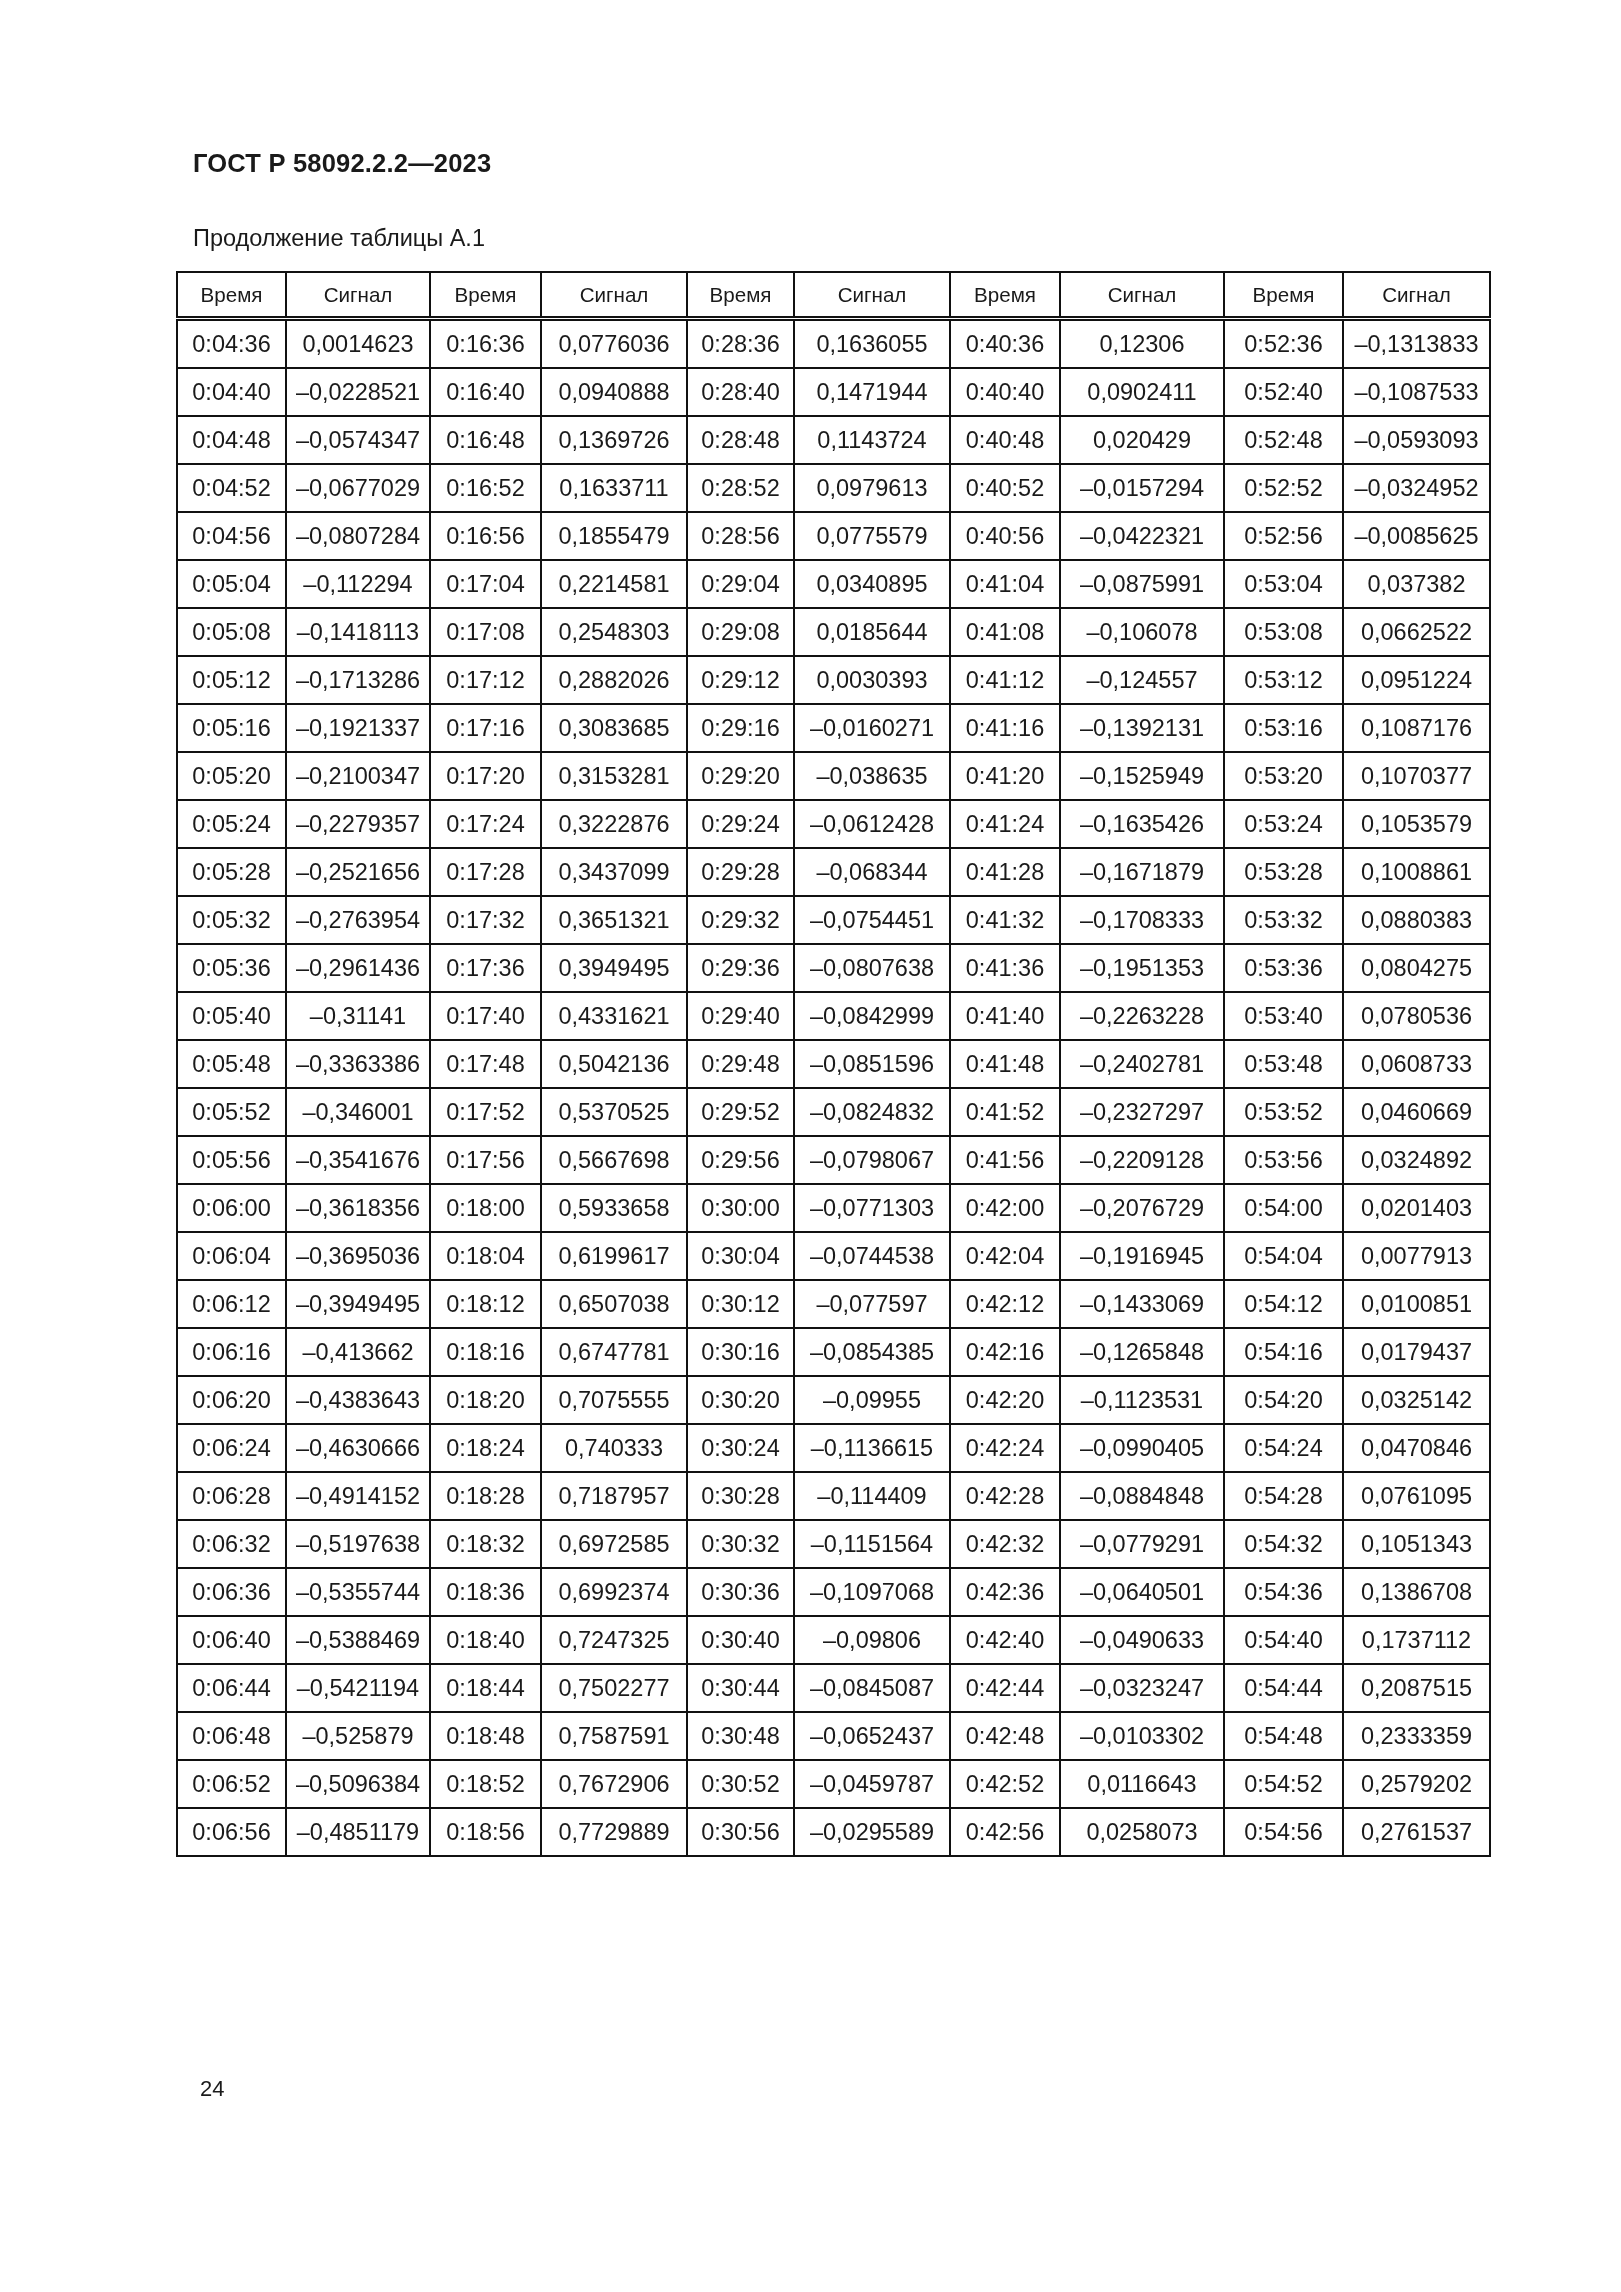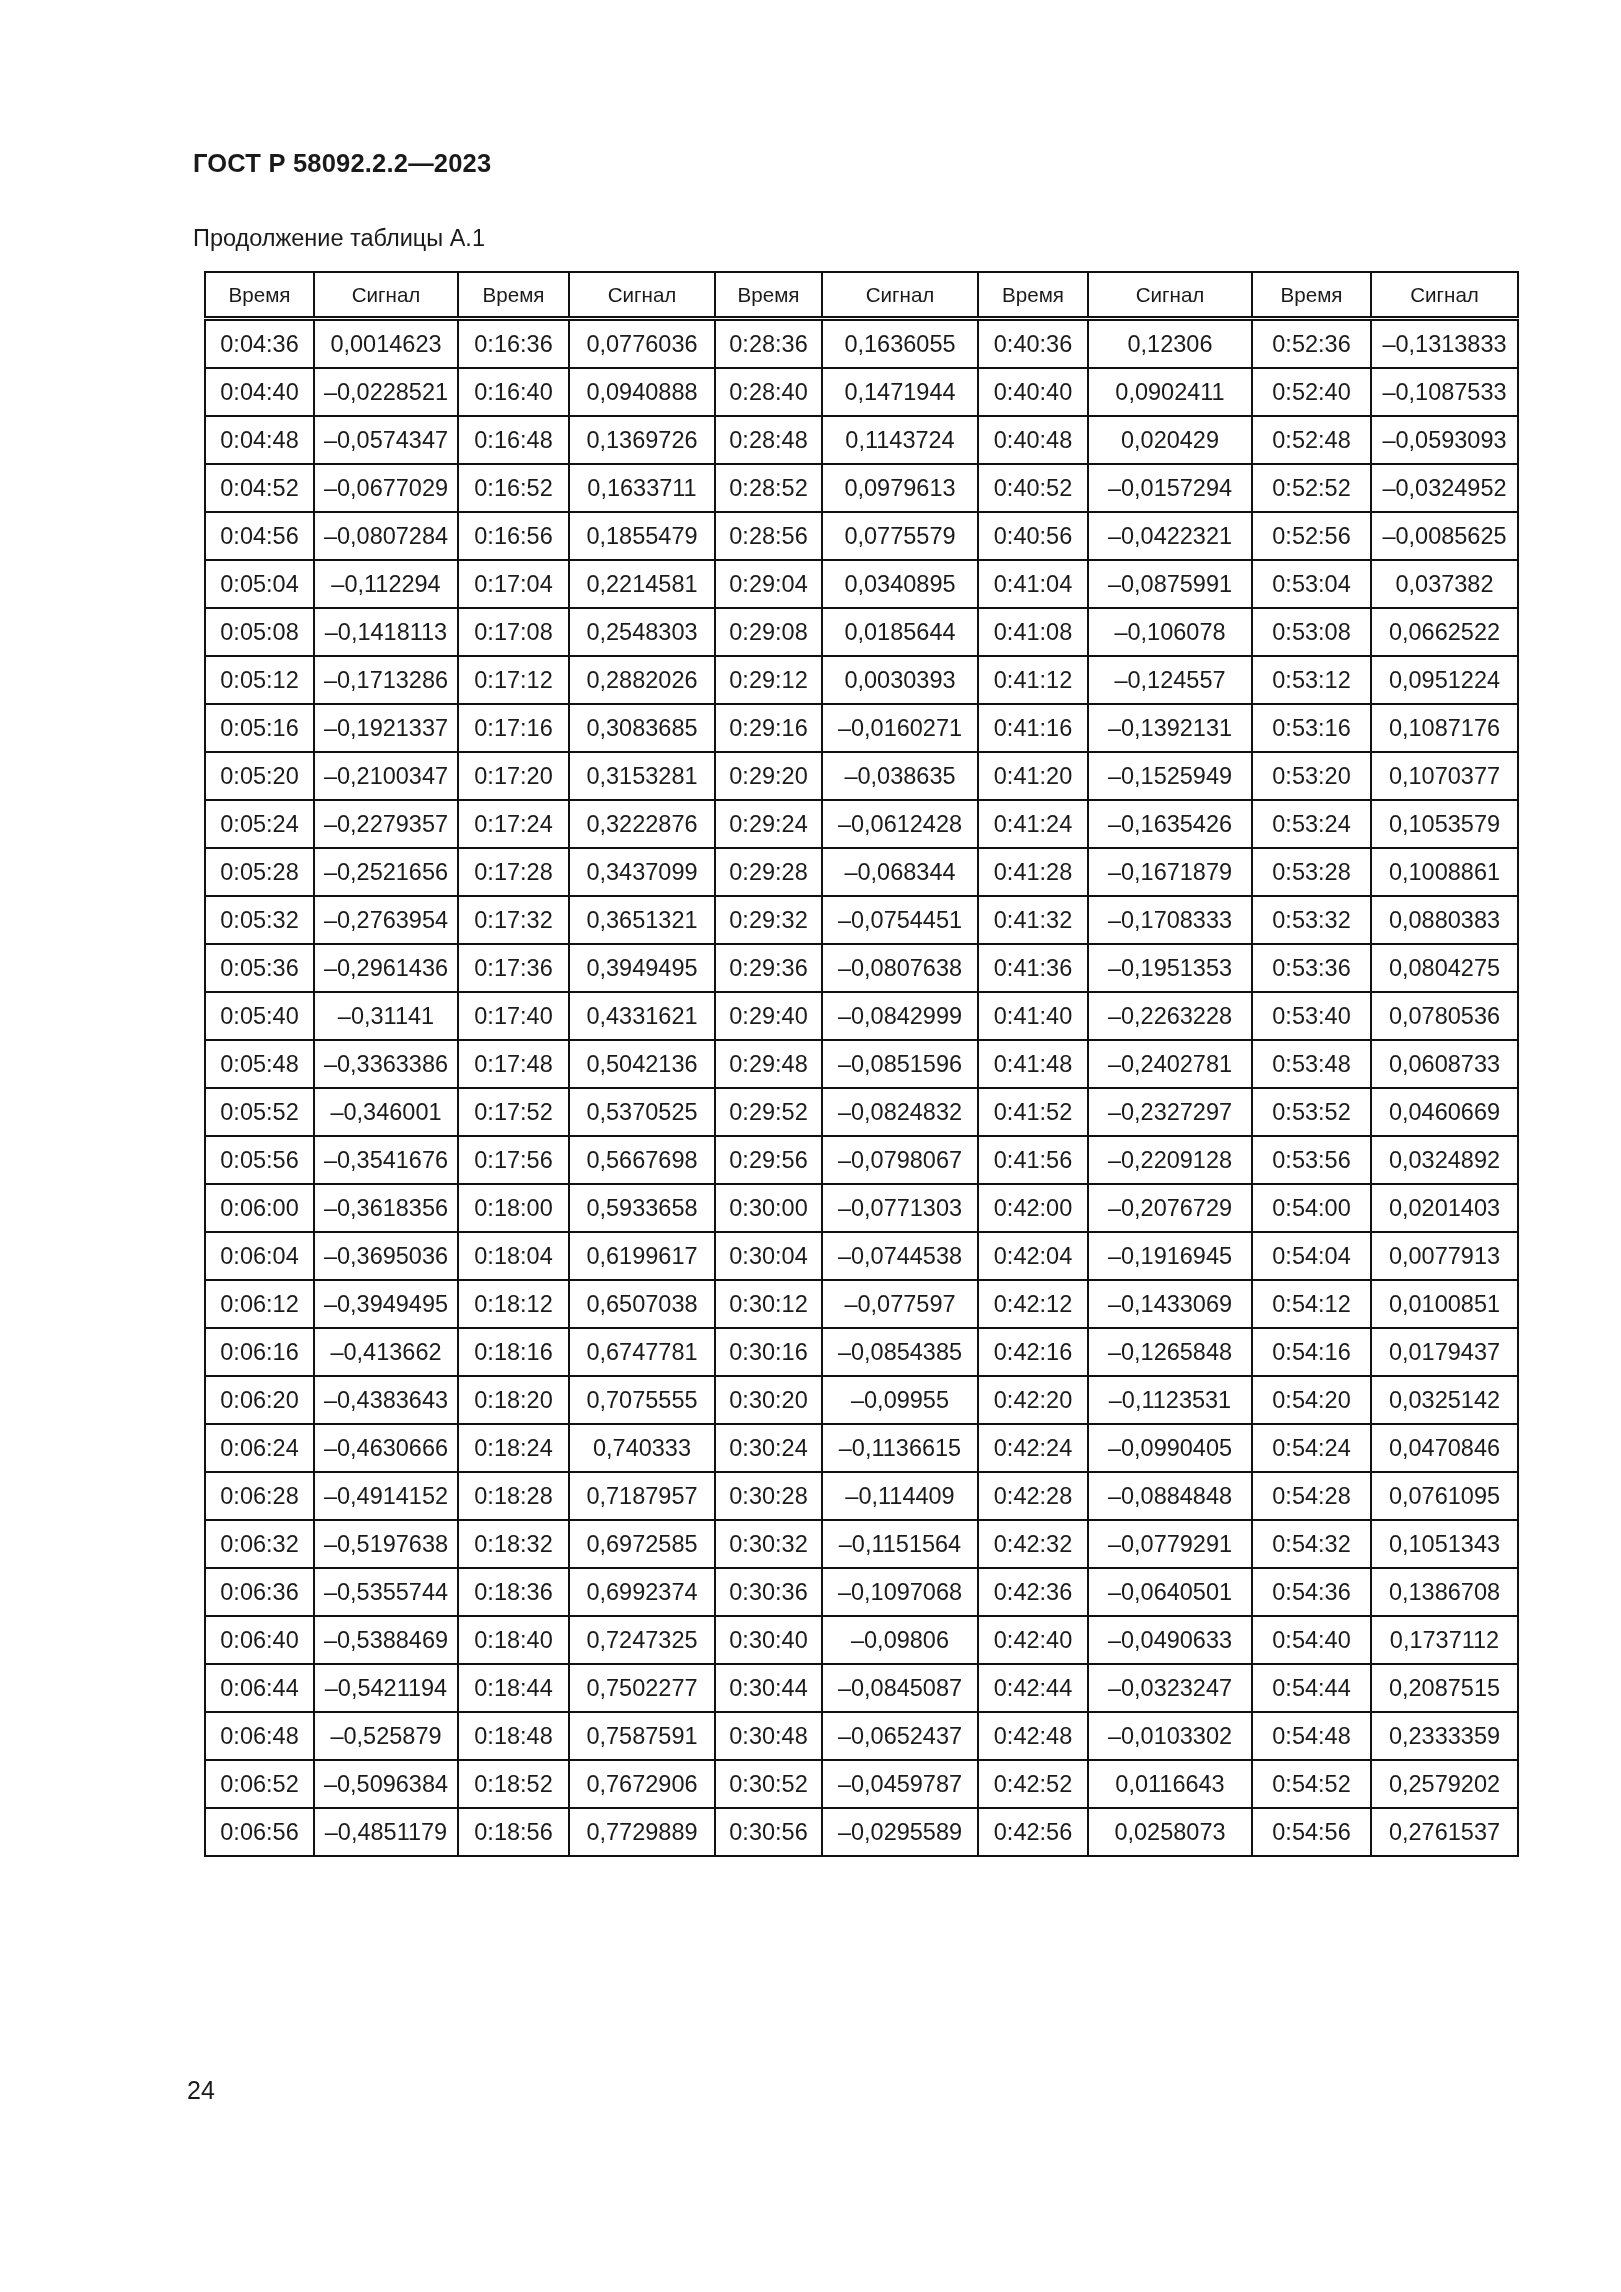--- a/index.html
+++ b/index.html
@@ -1,23 +1,23 @@
 <!DOCTYPE html>
 <html><head>
 <meta charset="utf-8">
 <style>
   html, body { margin: 0; padding: 0; background: #ffffff; }
   body { width: 1621px; height: 2293px; position: relative; font-family: "Liberation Sans", sans-serif; color: #1a1a1a; }
   .doc-header { position: absolute; left: 193px; top: 149px; font-size: 25.5px; font-weight: bold; letter-spacing: 0.2px; text-align: center; }
   .caption { position: absolute; left: 193px; top: 225px; font-size: 23.5px; }
-  table.data { position: absolute; left: 204px; top: 271px; width: 1311px; border-collapse: collapse; border: 2.9px solid #111; table-layout: fixed; }
+  table.data { position: absolute; left: 176px; top: 271px; width: 1311px; border-collapse: collapse; border: 2.9px solid #111; table-layout: fixed; }
   table.data th, table.data td { border: 2px solid #111; text-align: center; padding: 0; font-size: 23.5px; font-weight: normal; }
   table.data th { height: 43px; font-size: 20.6px; border-bottom: 5.9px double #111; }
   table.data td { height: 46px; }
-  .page-num { position: absolute; left: 187px; top: 2076px; font-size: 25px; }
+  .page-num { position: absolute; left: 200px; top: 2076px; font-size: 22px; }
 </style>
 </head>
 <body>
 
 <div class="doc-header">ГОСТ Р 58092.2.2—2023</div>
 <div class="caption">Продолжение таблицы А.1</div>
 
 <table class="data">
   <colgroup>
     <col style="width:109px">

